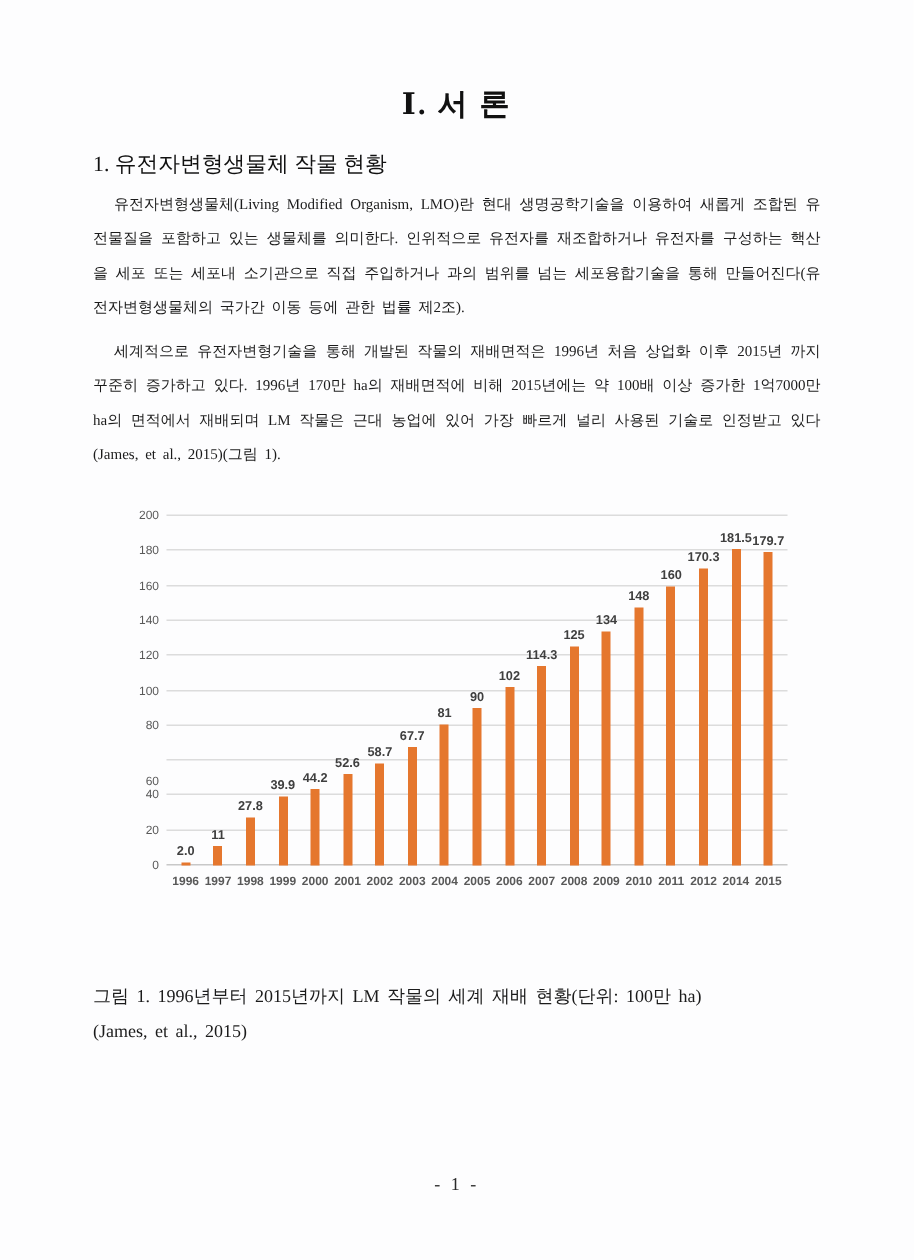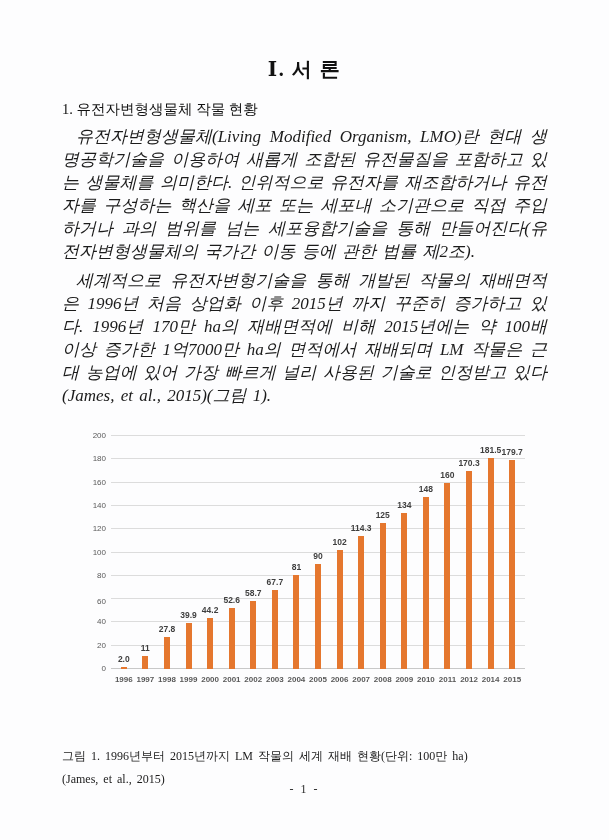--- a/index.html
+++ b/index.html
@@ -26,26 +26,25 @@
     color: #111;
   }
   .section-heading {
     margin: 17px 0 0 0;
     font-size: 14.5px;
     font-weight: normal;
     color: #111;
   }
   .body-para {
     margin: 6px 0 0 0;
-    font-size: 17px;
+    font-size: 10px;
     line-height: 23px;
     text-align: justify;
     text-indent: 14px;
     word-spacing: 2px;
-    font-style: italic;
   }
   
   .chart {
     display: flex;
     width: 440px;
     height: 233px;
     margin: 29px 0 0 23px;
     font-family: "Liberation Sans", "DejaVu Sans", sans-serif;
   }
   .y-axis {
@@ -136,21 +135,21 @@
 
   <p class="body-para">유전자변형생물체(Living Modified Organism, LMO)란 현대 생명공학기술을 이용하여 새롭게 조합된 유전물질을 포함하고 있는 생물체를 의미한다. 인위적으로 유전자를 재조합하거나 유전자를 구성하는 핵산을 세포 또는 세포내 소기관으로 직접 주입하거나 과의 범위를 넘는 세포융합기술을 통해 만들어진다(유전자변형생물체의 국가간 이동 등에 관한 법률 제2조).</p>
 
   <p class="body-para">세계적으로 유전자변형기술을 통해 개발된 작물의 재배면적은 1996년 처음 상업화 이후 2015년 까지 꾸준히 증가하고 있다. 1996년 170만 ha의 재배면적에 비해 2015년에는 약 100배 이상 증가한 1억7000만 ha의 면적에서 재배되며 LM 작물은 근대 농업에 있어 가장 빠르게 널리 사용된 기술로 인정받고 있다(James, et al., 2015)(그림 1).</p>
 
   <div class="chart">
     <div class="y-axis" id="ylabels">
         <div class="ytick" style="bottom: -5px; color: rgb(89, 89, 89);">0</div>
         <div class="ytick" style="bottom: 18.3px; color: rgb(89, 89, 89);">20</div>
         <div class="ytick" style="bottom: 41.6px; color: rgb(89, 89, 89);">40</div>
-        <div class="ytick" style="bottom: 62px; color: rgb(89, 89, 89);">60</div>
+        <div class="ytick" style="bottom: 51px; color: rgb(89, 89, 89);">60</div>
         <div class="ytick" style="bottom: 88.2px; color: rgb(89, 89, 89);">80</div>
         <div class="ytick" style="bottom: 111.5px; color: rgb(89, 89, 89);">100</div>
         <div class="ytick" style="bottom: 134.8px; color: rgb(89, 89, 89);">120</div>
         <div class="ytick" style="bottom: 158.1px; color: rgb(89, 89, 89);">140</div>
         <div class="ytick" style="bottom: 181.4px; color: rgb(89, 89, 89);">160</div>
         <div class="ytick" style="bottom: 204.7px; color: rgb(89, 89, 89);">180</div>
         <div class="ytick" style="bottom: 228px; color: rgb(89, 89, 89);">200</div>
       </div>
     <div class="plot">
       <div id="gridlines">

